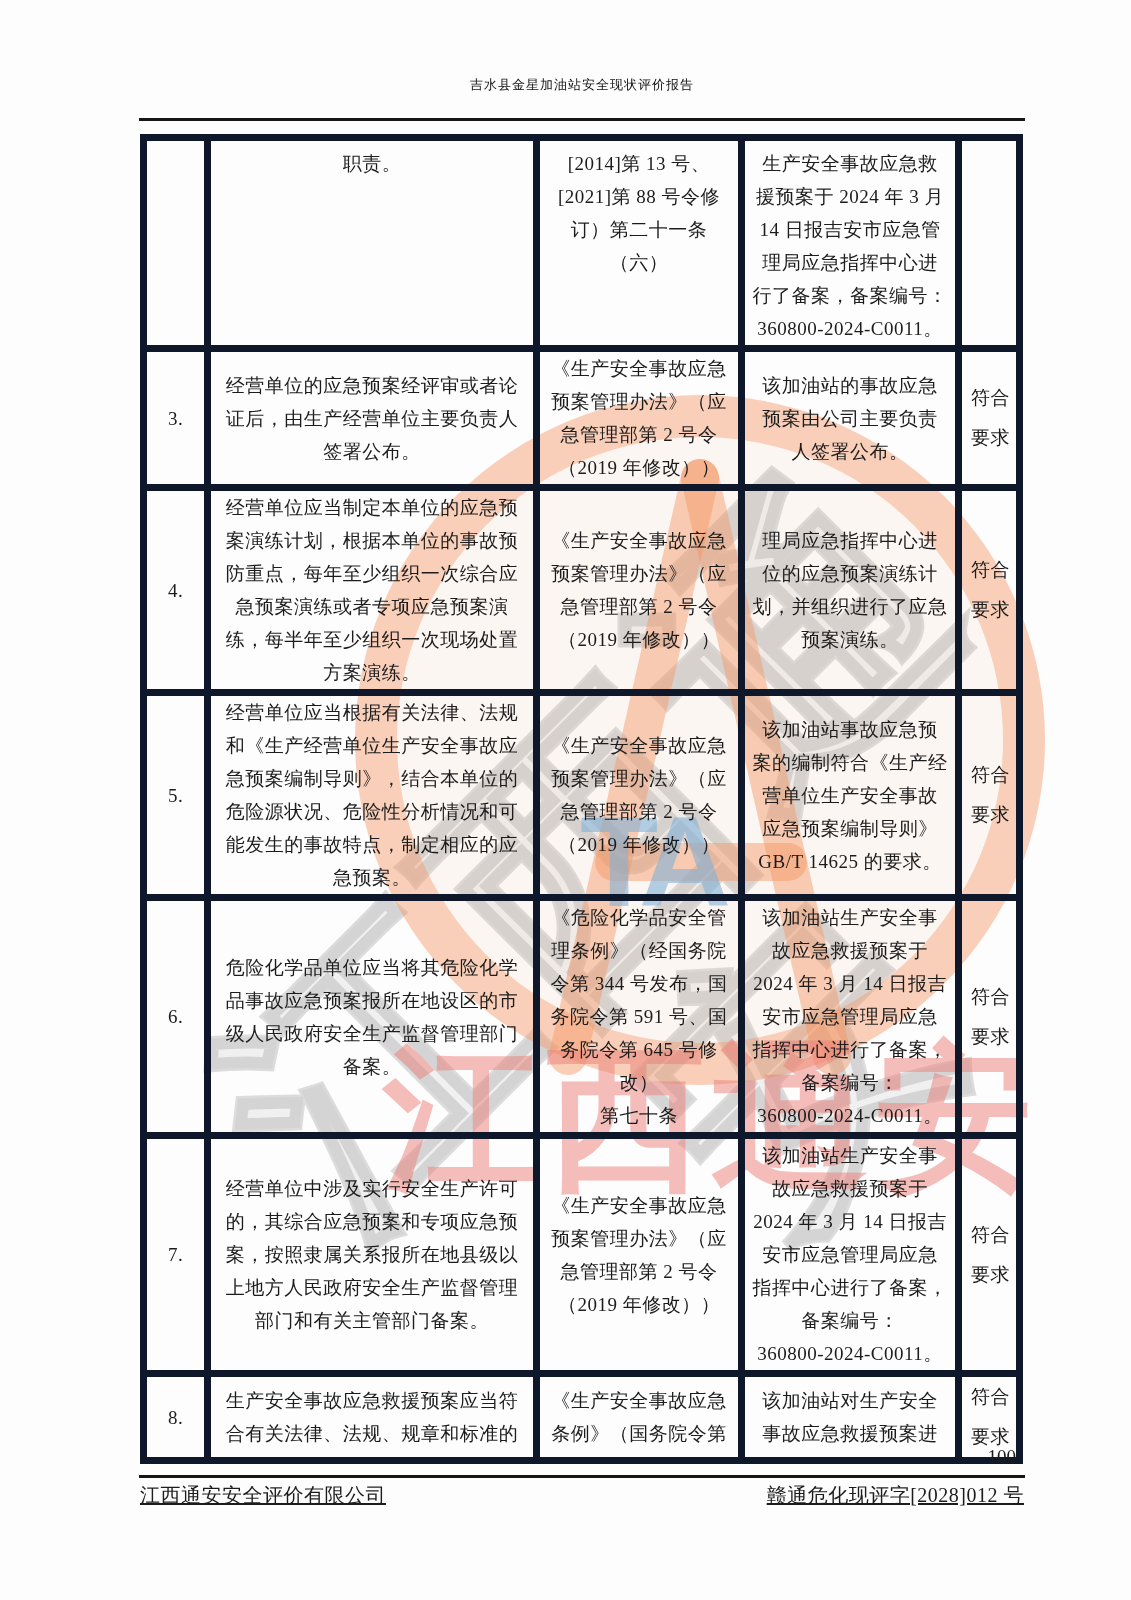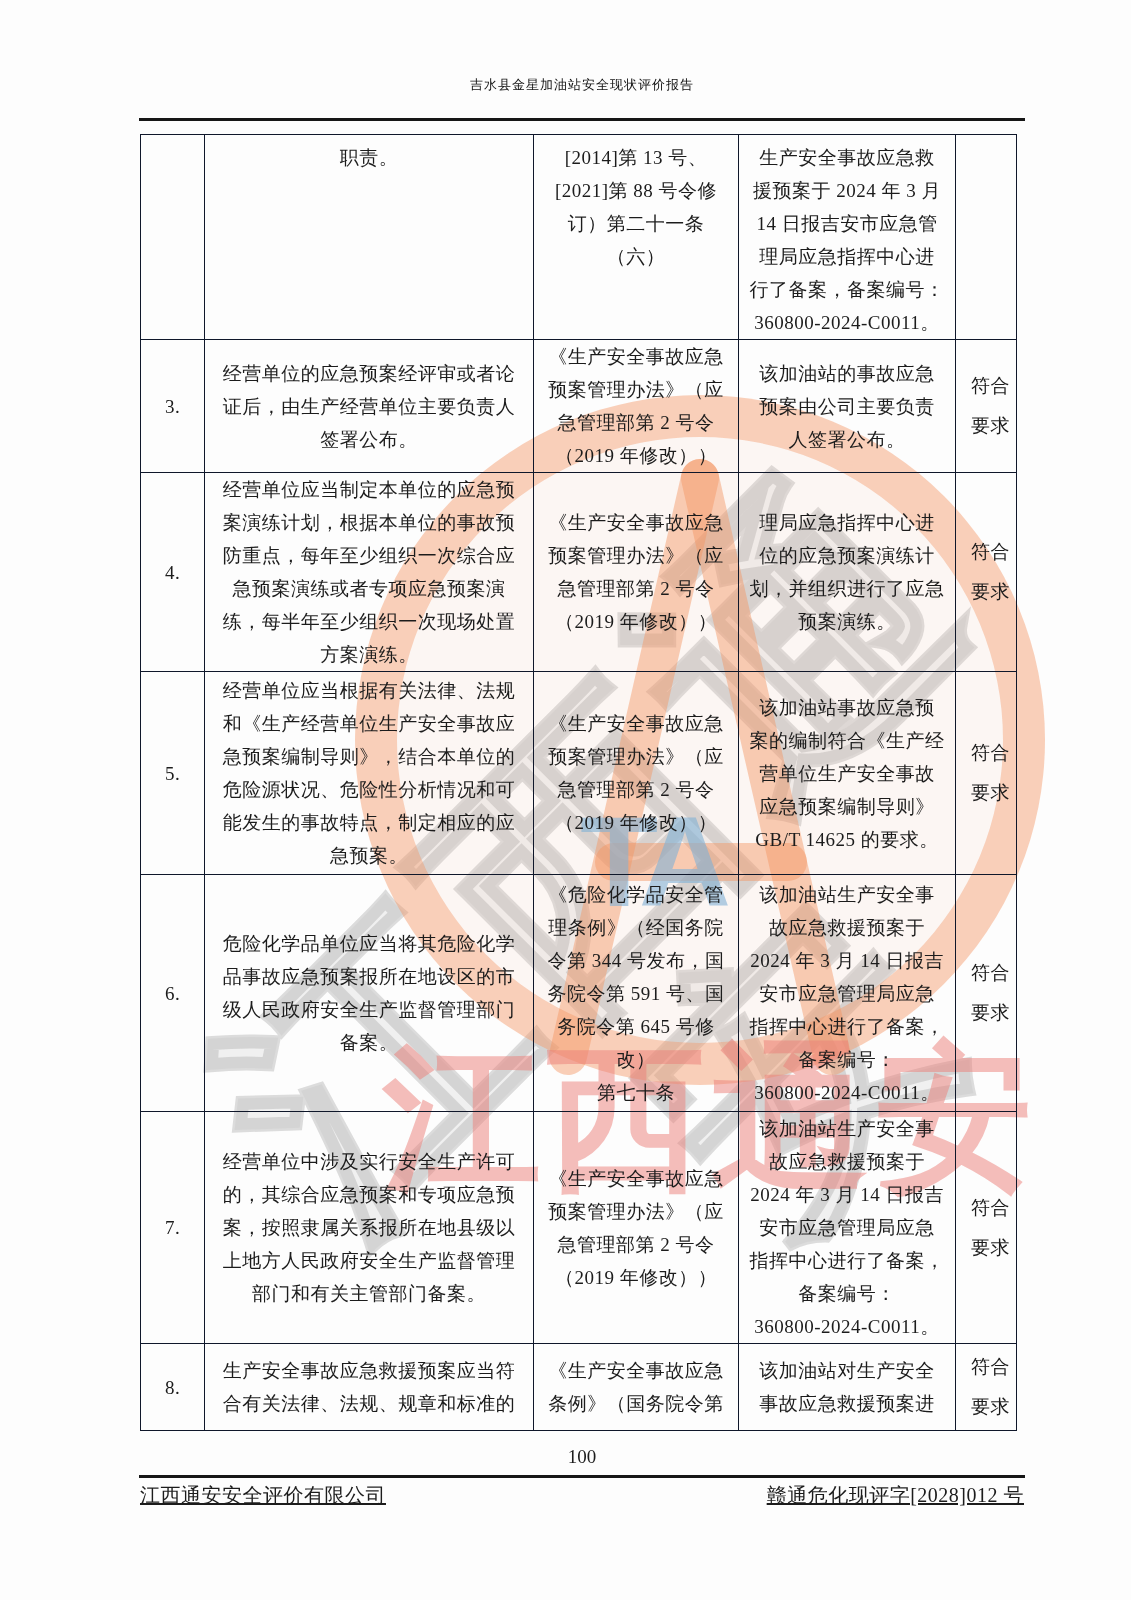--- a/index.html
+++ b/index.html
@@ -51,42 +51,42 @@
   }
   .rule{position:absolute;left:139px;width:886px;height:3px;background:#161616;}
   .rule-top{top:118px;}
   .rule-bottom{top:1475px;}
   table.report{
     position:absolute;left:140px;top:134px;width:876px;
     border-collapse:collapse;table-layout:fixed;
     background:transparent;
   }
   table.report td{
-    border:1px solid #0f172a;
+    border:7px solid #0f172a;
     padding:0 6px;
     vertical-align:middle;
     text-align:center;
     font-size:19px;
     line-height:33px;
     letter-spacing:0.5px;
     white-space:pre-line;
     overflow:hidden;
   }
   table.report td.c-concl{line-height:40px;text-align:right;}
   table.report tr:nth-child(1){height:204px;}
   table.report tr:nth-child(2){height:127px;}
   table.report tr:nth-child(3){height:198px;}
   table.report tr:nth-child(4){height:203px;}
   table.report tr:nth-child(5){height:237px;}
   table.report tr:nth-child(6){height:228px;}
   table.report tr:nth-child(7){height:87px;}
   table.report tr.cont td{vertical-align:top;padding-top:6px;}
   .pagenum{
-    position:absolute;left:140px;top:1446px;width:884px;
-    text-align:center;font-size:19px;
+    position:absolute;left:132px;top:1446px;width:884px;
+    text-align:right;font-size:19px;
   }
   .footer{
     position:absolute;left:140px;top:1482px;width:884px;
     display:flex;justify-content:space-between;
     font-size:20px;letter-spacing:0.5px;text-decoration:underline;
   }
 </style>
 </head>
 <body>
 

